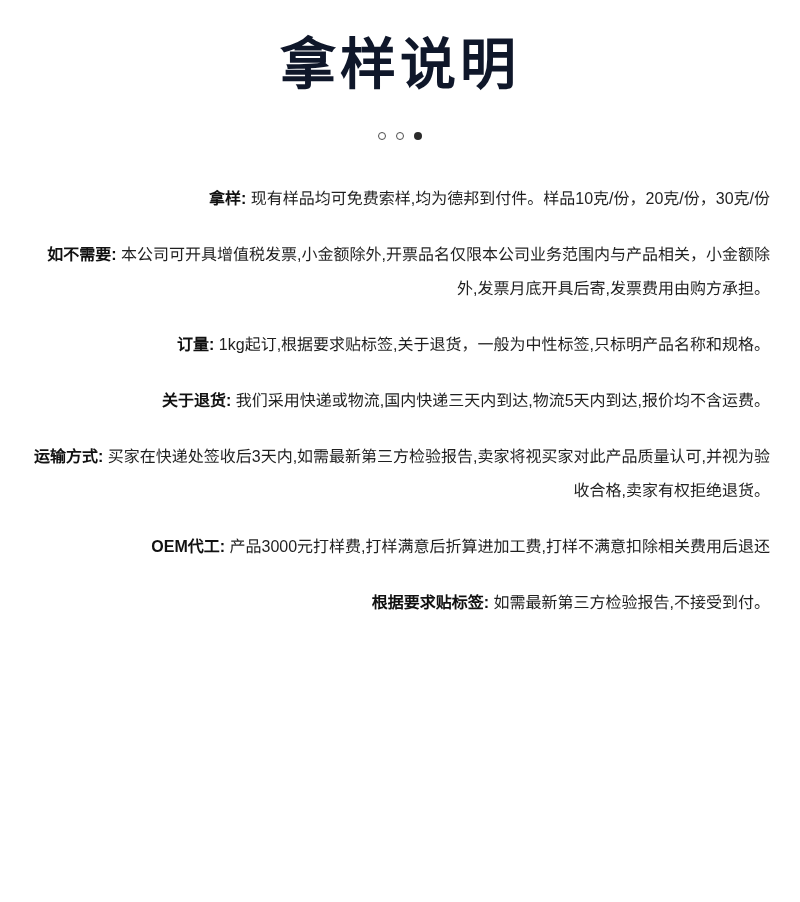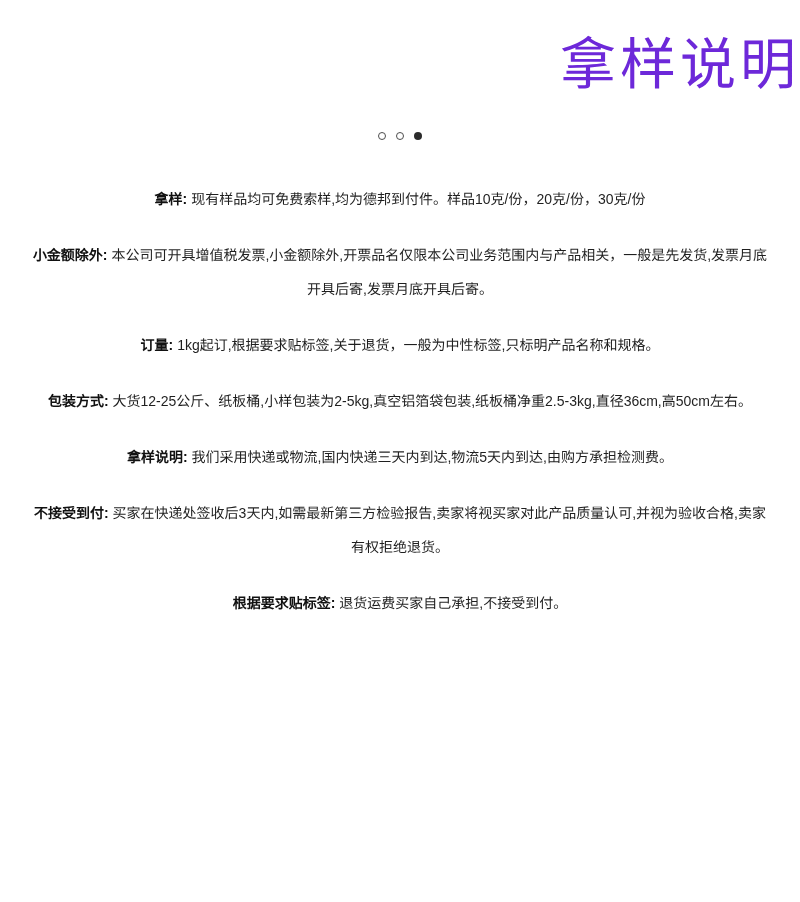--- a/index.html
+++ b/index.html
@@ -15,25 +15,25 @@
     overflow: hidden;
   }
   .page {
     width: 800px;
     height: 902px;
     position: relative;
     background: #ffffff;
     box-sizing: border-box;
   }
   .title {
-    text-align: right;
+    text-align: center;
     font-size: 56px;
-    font-weight: normal;
+    font-weight: bold;
     letter-spacing: 4px;
-    color: #6d28d9;
+    color: #0f172a;
     margin: 0;
     padding-top: 30px;
     line-height: 1.25;
   }
   .dots {
     display: flex;
     justify-content: center;
     align-items: center;
     gap: 10px;
     margin-top: 30px;
@@ -53,25 +53,25 @@
     background: #2b2b2b;
   }
   .content {
     margin: 0 auto;
     padding: 0 30px;
     box-sizing: border-box;
     width: 800px;
     margin-top: 40px;
   }
   .item {
-    font-size: 14px;
+    font-size: 16px;
     line-height: 34px;
     color: #1f1f1f;
     margin-bottom: 22px;
-    text-align: center;
+    text-align: right;
   }
   .item .lbl {
     font-weight: bold;
     color: #111111;
   }
   .item .txt {
     font-weight: normal;
   }
 </style>
 </head>
@@ -88,45 +88,45 @@
   </div>
 
   <div class="content">
 
     <p class="item">
       <span class="lbl">拿样:</span>
       <span class="txt">现有样品均可免费索样,均为德邦到付件。样品10克/份，20克/份，30克/份</span>
     </p>
 
     <p class="item">
-      <span class="lbl">小金额除外:</span>
-      <span class="txt">本公司可开具增值税发票,小金额除外,开票品名仅限本公司业务范围内与产品相关，一般是先发货,发票月底开具后寄,发票月底开具后寄。</span>
+      <span class="lbl">如不需要:</span>
+      <span class="txt">本公司可开具增值税发票,小金额除外,开票品名仅限本公司业务范围内与产品相关，小金额除外,发票月底开具后寄,发票费用由购方承担。</span>
     </p>
 
     <p class="item">
       <span class="lbl">订量:</span>
       <span class="txt">1kg起订,根据要求贴标签,关于退货，一般为中性标签,只标明产品名称和规格。</span>
     </p>
 
-    <p class="item">
-      <span class="lbl">包装方式:</span>
-      <span class="txt">大货12-25公斤、纸板桶,小样包装为2-5kg,真空铝箔袋包装,纸板桶净重2.5-3kg,直径36cm,高50cm左右。</span>
-    </p>
 
     <p class="item">
-      <span class="lbl">拿样说明:</span>
-      <span class="txt">我们采用快递或物流,国内快递三天内到达,物流5天内到达,由购方承担检测费。</span>
+      <span class="lbl">关于退货:</span>
+      <span class="txt">我们采用快递或物流,国内快递三天内到达,物流5天内到达,报价均不含运费。</span>
     </p>
 
 
     <p class="item">
-      <span class="lbl">不接受到付:</span>
+      <span class="lbl">运输方式:</span>
       <span class="txt">买家在快递处签收后3天内,如需最新第三方检验报告,卖家将视买家对此产品质量认可,并视为验收合格,卖家有权拒绝退货。</span>
     </p>
 
+    <p class="item">
+      <span class="lbl">OEM代工:</span>
+      <span class="txt">产品3000元打样费,打样满意后折算进加工费,打样不满意扣除相关费用后退还</span>
+    </p>
 
     <p class="item">
       <span class="lbl">根据要求贴标签:</span>
-      <span class="txt">退货运费买家自己承担,不接受到付。</span>
+      <span class="txt">如需最新第三方检验报告,不接受到付。</span>
     </p>
 
   </div>
 </div>
 
 </body></html>

